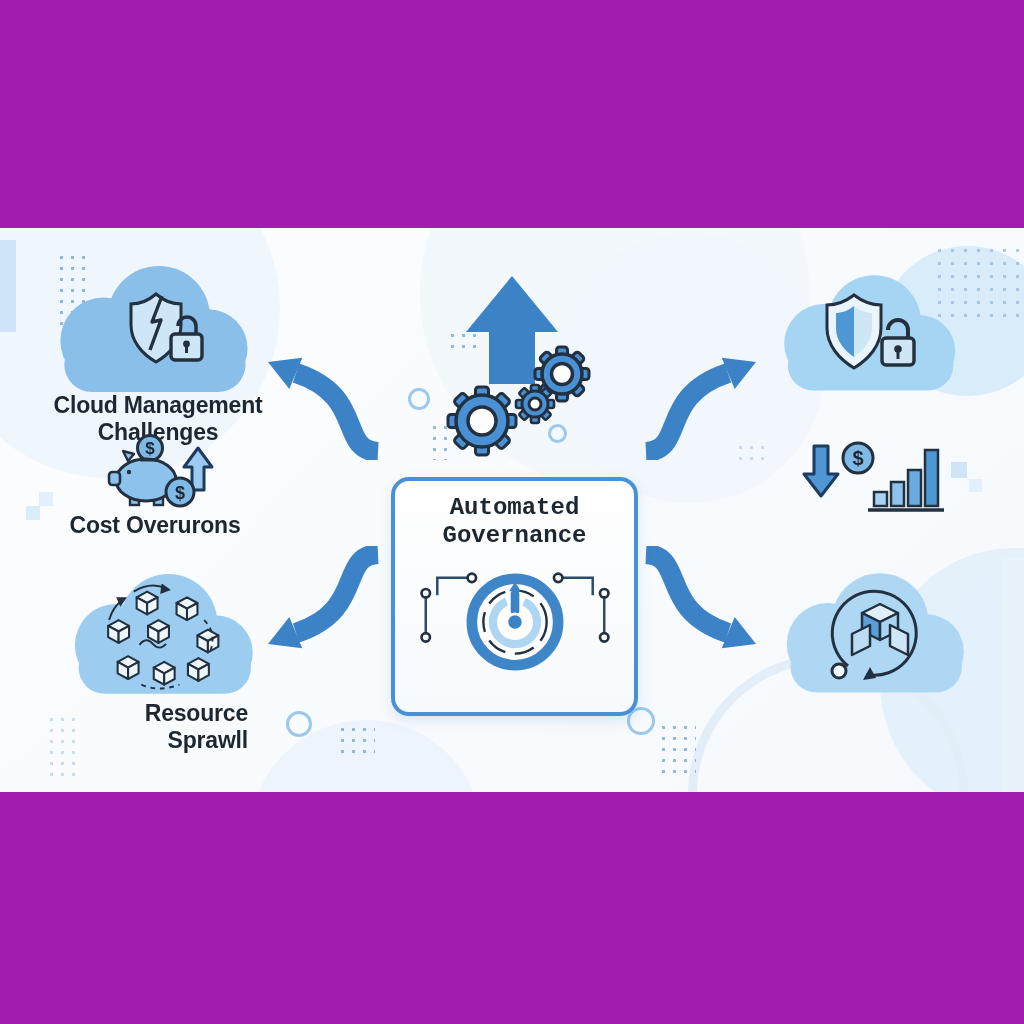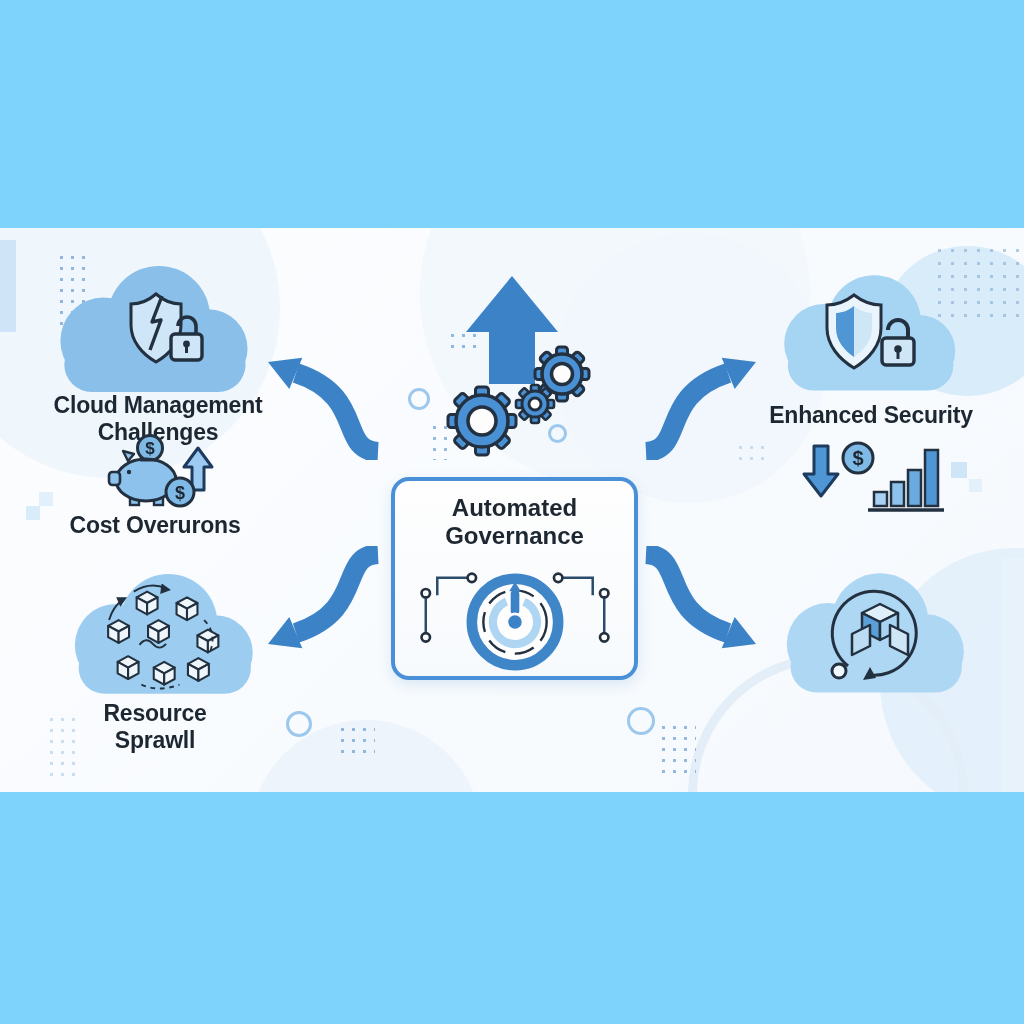--- a/index.html
+++ b/index.html
@@ -1,35 +1,35 @@
 <!DOCTYPE html>
 <html><head>
 <meta charset="utf-8">
 <style>
   html,body{margin:0;padding:0;background:#ffffff;}
-  .canvas{position:relative;width:1024px;height:1024px;background:#7dd3fc;overflow:hidden;
+  .canvas{position:relative;width:1024px;height:1024px;background:#a21caf;overflow:hidden;
           font-family:"Liberation Sans",sans-serif;}
   .scene{position:absolute;left:0;top:228px;width:1024px;height:564px;overflow:hidden;
          background:linear-gradient(135deg,#fcfdff 0%,#f8fbfe 55%,#f5f9fd 100%);}
   .abs{position:absolute;}
   .label{position:absolute;font-weight:700;font-size:23px;line-height:1.16;color:#1d2731;
          text-align:center;letter-spacing:-0.2px;}
   .title{font-weight:700;font-size:24px;line-height:1.15;color:#1d2731;text-align:center;}
   .dots{position:absolute;background-image:radial-gradient(circle,rgba(110,160,212,.75) 1.4px,transparent 1.6px);
         background-size:11px 11px;}
   .dots.lg{background-image:radial-gradient(circle,rgba(140,178,216,.65) 1.7px,transparent 1.9px);
         background-size:13px 13px;}
   .dots.soft{background-image:radial-gradient(circle,rgba(150,190,225,.5) 1.4px,transparent 1.6px);}
   .ring{position:absolute;border:3px solid #9cc8ee;border-radius:50%;background:transparent;}
   .sq{position:absolute;background:#d9ecf9;}
   .blob{position:absolute;border-radius:50%;}
-  .center-box{position:absolute;left:391px;top:249px;width:247px;height:203px;box-sizing:border-box;
+  .center-box{position:absolute;left:391px;top:249px;width:247px;height:239px;box-sizing:border-box;
       border:4px solid #4a90d8;border-radius:18px;
       background:linear-gradient(180deg,#fefefe 0%,#f7fafd 100%);
-      box-shadow:0 5px 14px rgba(70,130,190,.16);}
+      box-shadow:0 5px 14px rgba(70,130,190,.16);font-family:Liberation Mono, monospace;}
   svg text{font-family:"Liberation Sans",sans-serif;font-weight:700;}
 </style>
 </head>
 <body>
 
 <div class="canvas">
   <div class="scene">
 
     <div class="blob" style="left:-60px;top:-90px;width:340px;height:340px;background:#eff6fc;"></div>
     <div class="blob" style="left:420px;top:-130px;width:390px;height:390px;background:#f3f8fd;"></div>
@@ -214,21 +214,21 @@
       <g stroke="#22303f" stroke-width="2" fill="none">
         <path d="M44,8 Q62,-3 78,5"></path>
           <polygon points="74,1 81,6 73,9" fill="#22303f"></polygon>
         <path d="M118,38 Q132,52 124,72" stroke-dasharray="5,5"></path>
         <path d="M50,64 q7,-9 14,-1 q7,8 14,0"></path>
         <path d="M52,106 Q70,114 92,106" stroke-dasharray="5,5"></path>
         <path d="M18,38 Q22,24 32,17"></path>
           <polygon points="27,15 35,15 30,22" fill="#22303f"></polygon>
       </g>
     </svg>
-    <div class="label" style="left:62px;top:472px;width:186px;">Resource Sprawll</div>
+    <div class="label" style="left:62px;top:472px;width:186px;text-align:right;">Resource Sprawll</div>
 
     <div class="center-box">
       <div class="title" style="padding:13px 18px 0 18px;">Automated Governance</div>
       <svg width="230" height="142" viewBox="0 0 230 148" style="display:block;margin:2px auto 0 auto;">
         <g stroke="#2b4b6b" stroke-width="2.6" fill="none">
           <path d="M70,28 H34 V46"></path>
             <path d="M22,44 V86"></path>
           <path d="M160,28 H196 V46"></path>
             <path d="M208,44 V86"></path>
         </g>
@@ -251,21 +251,20 @@
 
     <svg class="abs" style="left:806px;top:62px;" width="120" height="86" viewBox="0 0 120 86">
       <path d="M48,5 C57,12 67,15 75,15 L75,38 C75,55 63,69 48,78 C33,69 21,55 21,38 L21,15 C29,15 39,12 48,5 Z" fill="#eaf4fc" stroke="#22303f" stroke-width="3"></path>
       <path d="M48,16 C54,21 61,23 66,23 L66,38 C66,51 57,61 48,67 C39,61 30,51 30,38 L30,23 C35,23 42,21 48,16 Z" fill="#cfe6f7"></path>
       <path d="M48,16 C42,21 35,23 30,23 L30,38 C30,51 39,61 48,67 Z" fill="#4f97d4"></path>
       <path d="M82,40 a10,10 0 0 1 20,0 v8" fill="none" stroke="#22303f" stroke-width="4"></path>
       <rect x="76" y="48" width="32" height="27" rx="4" fill="#cfe6f7" stroke="#22303f" stroke-width="3.4"></rect>
       <circle cx="92" cy="59" r="3.8" fill="#22303f"></circle>
       <rect x="90.5" y="61" width="3" height="8" fill="#22303f"></rect>
     </svg>
-    <div class="label" style="left:741px;top:174px;width:260px;">Enhanced Security</div>
 
     <svg class="abs" style="left:798px;top:212px;" width="150" height="74" viewBox="0 0 150 74">
       <rect x="76" y="52" width="13" height="14" fill="#a9d2f2" stroke="#22303f" stroke-width="2.5"></rect>
       <rect x="93" y="42" width="13" height="24" fill="#8cc2ec" stroke="#22303f" stroke-width="2.5"></rect>
       <rect x="110" y="30" width="13" height="36" fill="#6aaade" stroke="#22303f" stroke-width="2.5"></rect>
       <rect x="127" y="10" width="13" height="56" fill="#4f97d4" stroke="#22303f" stroke-width="2.5"></rect>
       <line x1="70" y1="70" x2="146" y2="70" stroke="#22303f" stroke-width="3.5"></line>
       <polygon points="16,6 30,6 30,34 40,34 23,56 6,34 16,34" fill="#4f97d4" stroke="#1d3a5f" stroke-width="3" stroke-linejoin="round"></polygon>
       <circle cx="60" cy="18" r="15" fill="#7fb9e6" stroke="#22303f" stroke-width="3"></circle>
       <text x="60" y="25" font-size="20" fill="#1d2731" text-anchor="middle">$</text>

